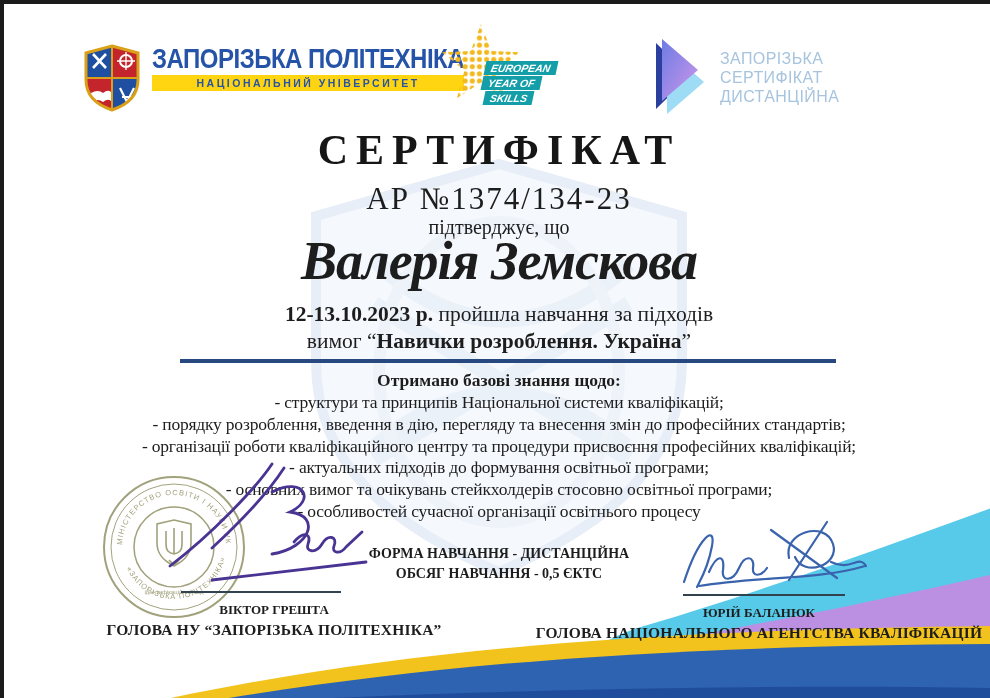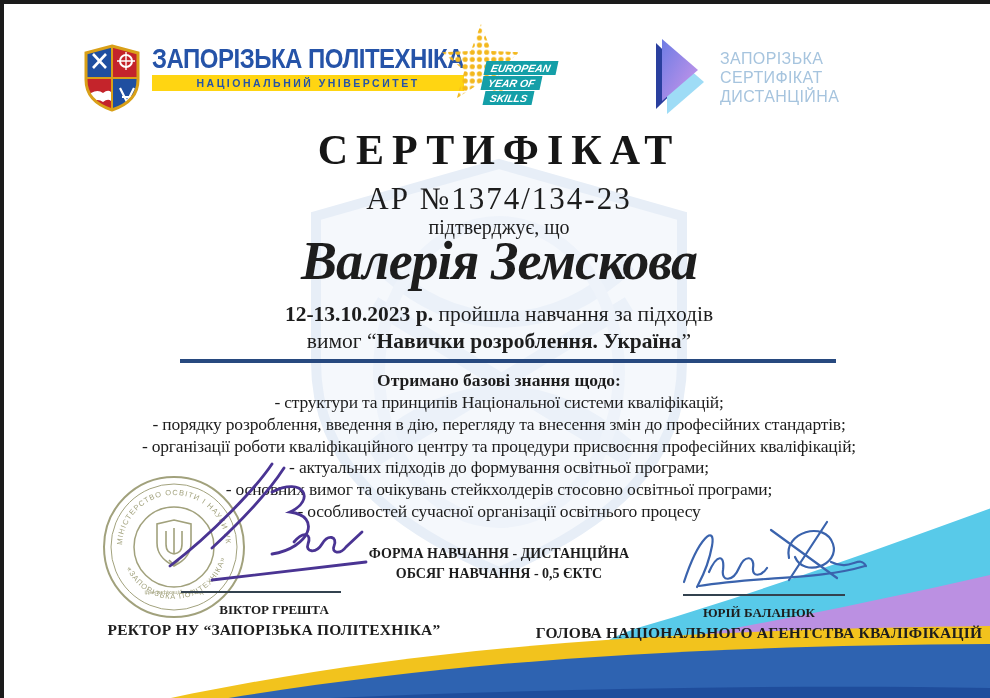--- a/index.html
+++ b/index.html
@@ -195,20 +195,20 @@
       <path d="M162,46 C182,56 190,38 197,50"></path>
       <path d="M30,70 C90,60 150,64 196,50"></path>
     </g>
   </svg>
 
   <div id="sig-line-left" class="abs sig-line"></div>
   <div id="sig-line-right" class="abs sig-line"></div>
 
   <div id="signer-left" class="abs signer">
     <div class="nm">ВІКТОР ГРЕШТА</div>
-    <div class="tt">РЕКТОР НУ “ЗАПОРІЗЬКА ПОЛІТЕХНІКА”</div>
+    <div class="tt">ГОЛОВА НУ “ЗАПОРІЗЬКА ПОЛІТЕХНІКА”</div>
   </div>
   <div id="signer-right" class="abs signer">
     <div class="nm">ЮРІЙ БАЛАНЮК</div>
     <div class="tt">ГОЛОВА НАЦІОНАЛЬНОГО АГЕНТСТВА КВАЛІФІКАЦІЙ</div>
   </div>
 
 </div>
 
 </body></html>

